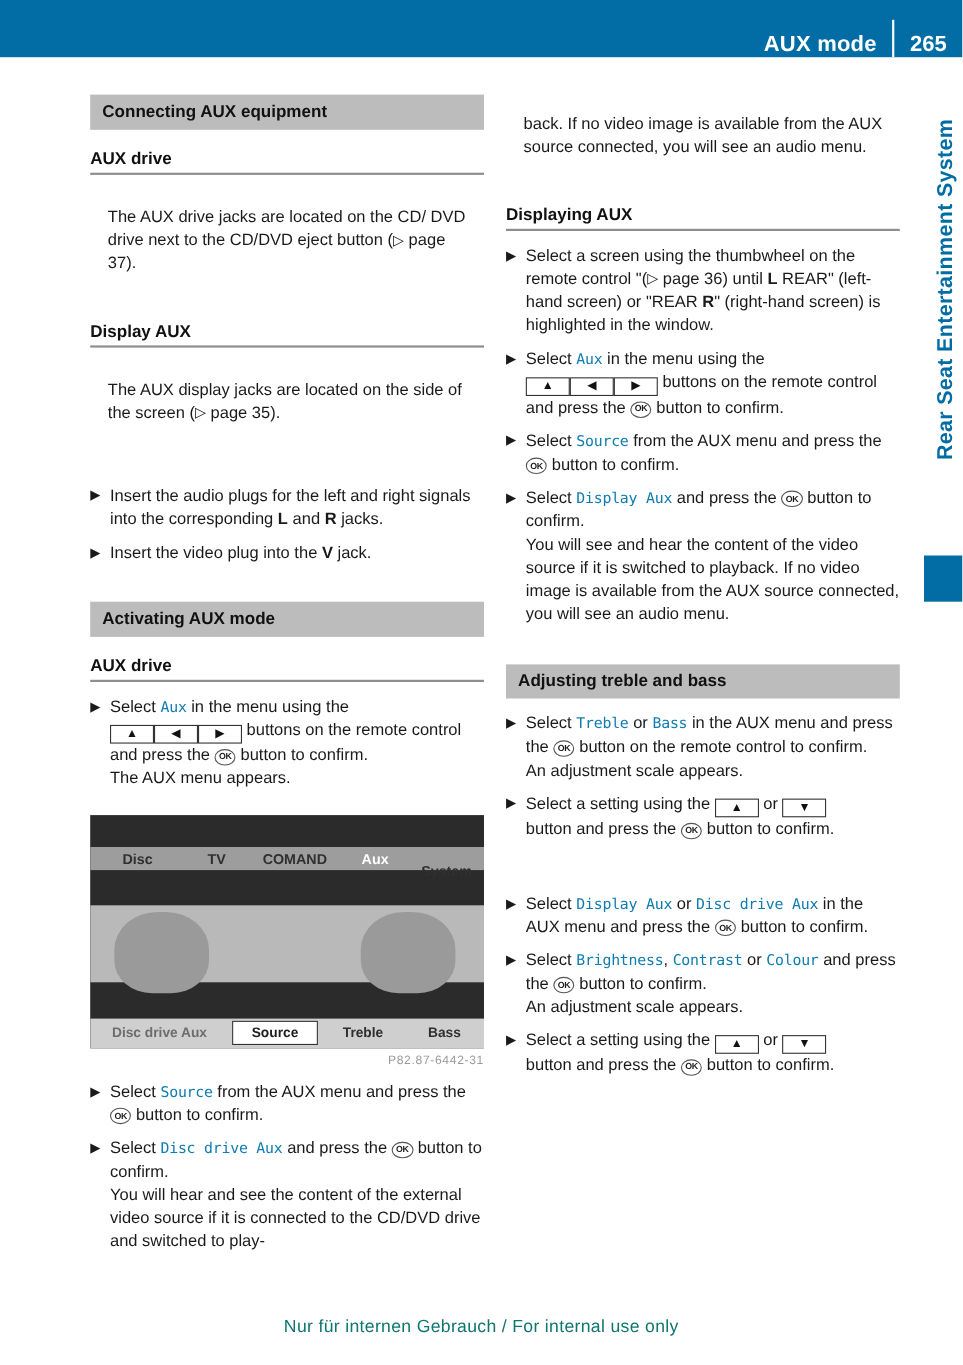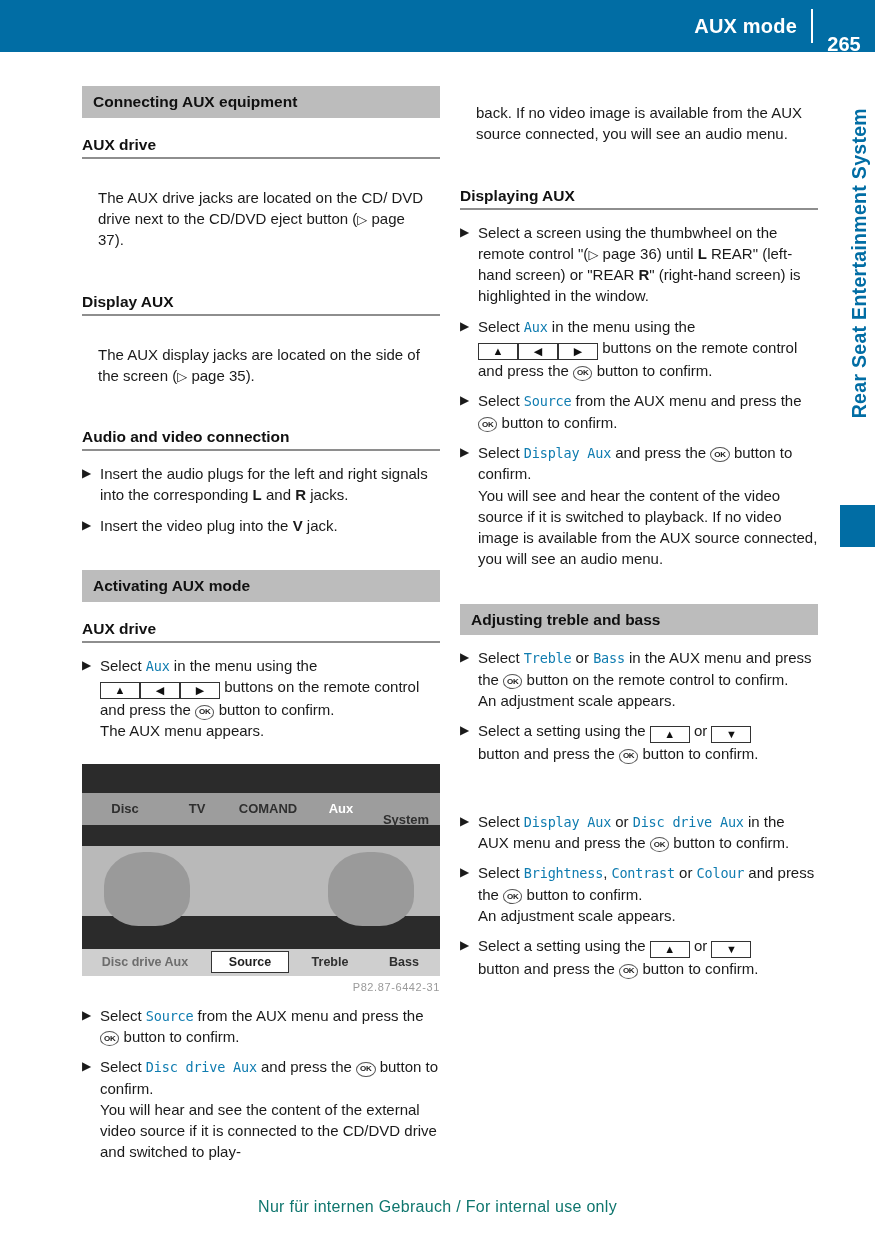--- a/index.html
+++ b/index.html
@@ -21,21 +21,21 @@
     position: absolute;
     left: 0; top: 0;
     width: 875px; height: 52px;
     background: #016da4;
   }
   .header-inner {
     position: absolute;
     right: 0; top: 0;
     height: 52px;
     display: flex;
-    align-items: center;
+    align-items: flex-end;
   }
   .header-title {
     color: #ffffff;
     font-size: 20px;
     font-weight: bold;
     letter-spacing: 0.2px;
     padding-right: 14px;
   }
   .header-rule {
     width: 2px;
@@ -181,21 +181,21 @@
     width: 358px;
     height: 212px;
     background: #2b2b2b;
     position: relative;
     overflow: hidden;
     font-family: "Liberation Sans", sans-serif;
   }
   .screen-topbar {
     position: absolute;
     left: 0; top: 29px;
-    width: 358px; height: 32px;
+    width: 358px; height: 21px;
     background: #9d9d9d;
     display: flex;
     align-items: center;
   }
   .screen-topbar span {
     font-size: 13px;
     font-weight: bold;
     color: #2f2f2f;
     text-align: center;
   }
@@ -293,21 +293,20 @@
   <div class="sub-head">AUX drive</div>
   <div class="sp12"></div>
   <p class="body"><span>The AUX drive jacks are located on the CD/ DVD drive next to the CD/DVD eject button (</span><span class="pgref">▷</span> <span>page 37</span><span>).</span></p>
 
   <div class="sp26"></div>
   <div class="sub-head">Display AUX</div>
   <div class="sp12"></div>
   <p class="body"><span>The AUX display jacks are located on the side of the screen (</span><span class="pgref">▷</span> <span>page 35</span><span>).</span></p>
 
   <div class="sp26"></div>
-  <div class="sub-head">Audio and video connection</div>
   <div class="sp12"></div>
 
   <div class="step">
     <span class="step-marker">▶</span>
     <span>Insert the audio plugs for the left and right signals into the corresponding </span><span class="bold">L</span><span> and </span><span class="bold">R</span><span> jacks.</span>
   </div>
   <div class="sp9"></div>
   <div class="step">
     <span class="step-marker">▶</span>
     <span>Insert the video plug into the </span><span class="bold">V</span><span> jack.</span>

